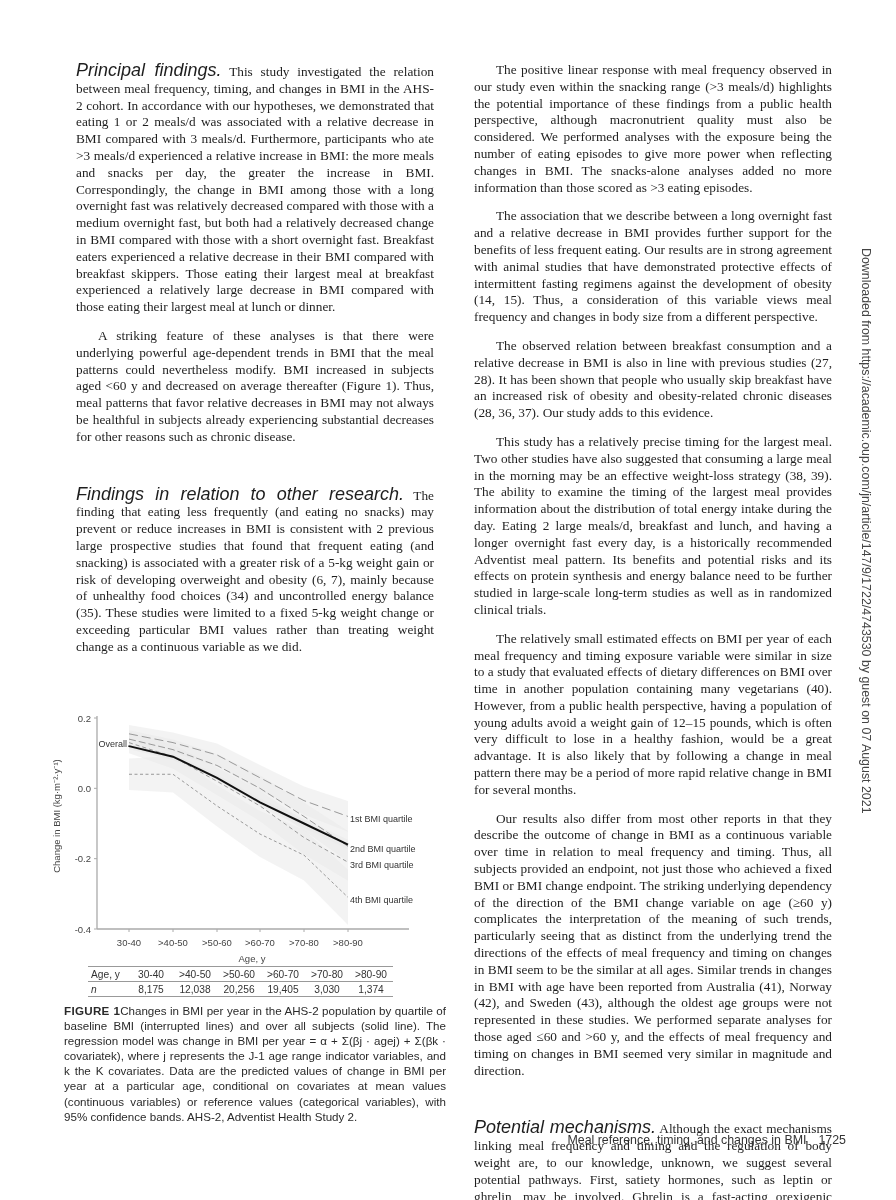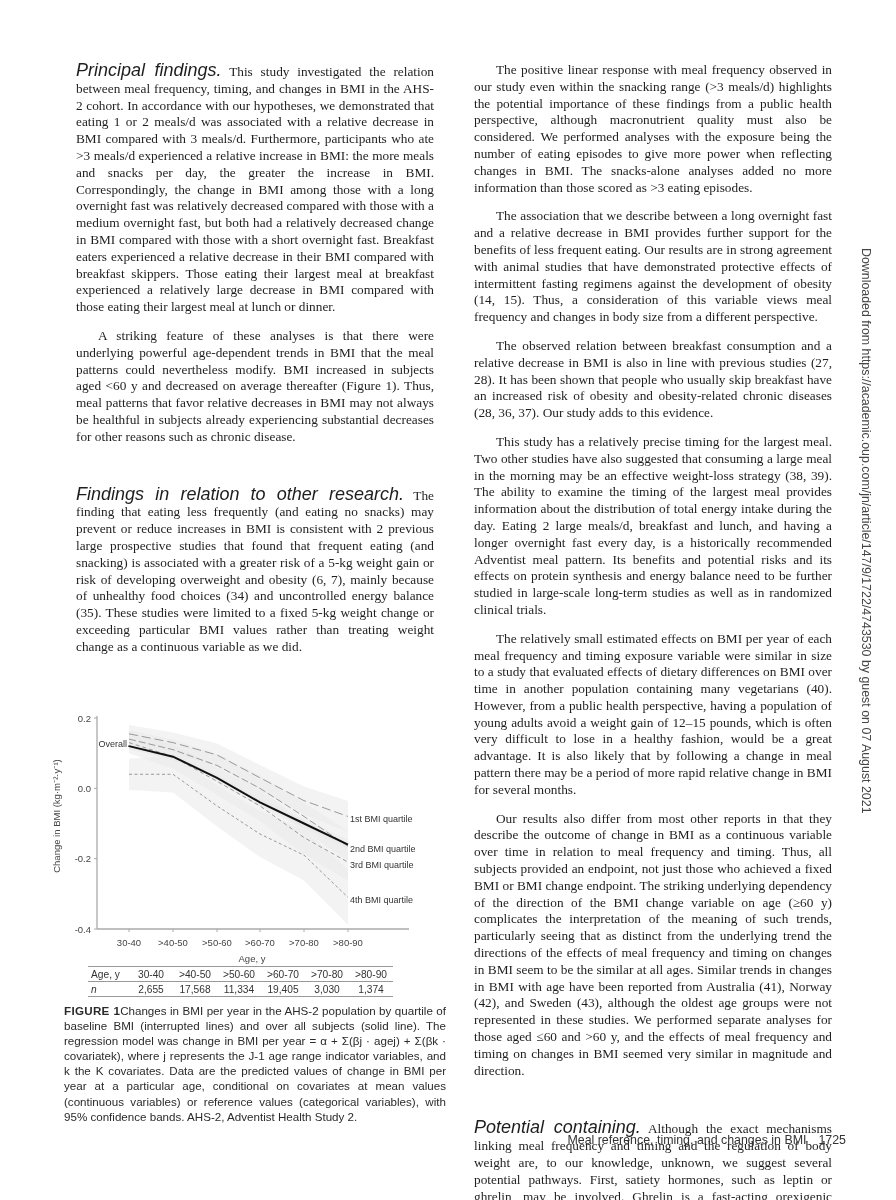--- a/index.html
+++ b/index.html
@@ -95,42 +95,42 @@
     <td class="lbl">Age, y</td>
     <td class="v">30-40</td>
     <td class="v">&gt;40-50</td>
     <td class="v">&gt;50-60</td>
     <td class="v">&gt;60-70</td>
     <td class="v">&gt;70-80</td>
     <td class="v">&gt;80-90</td>
   </tr>
   <tr class="bot">
     <td class="lbl" style="font-style:italic">n</td>
-    <td class="v">2,655</td>
-    <td class="v">17,568</td>
-    <td class="v">11,334</td>
+    <td class="v">8,175</td>
+    <td class="v">12,038</td>
+    <td class="v">20,256</td>
     <td class="v">19,405</td>
     <td class="v">3,030</td>
     <td class="v">1,374</td>
   </tr>
 </tbody>
   </table>
 
 <div class="caption">
   <span class="fig-label">FIGURE 1</span><span>Changes in BMI per year in the AHS-2 population by quartile of baseline BMI (interrupted lines) and over all subjects (solid line). The regression model was change in BMI per year = α + Σ(βj · agej) + Σ(βk · covariatek), where j represents the J-1 age range indicator variables, and k the K covariates. Data are the predicted values of change in BMI per year at a particular age, conditional on covariates at mean values (continuous variables) or reference values (categorical variables), with 95% confidence bands. AHS-2, Adventist Health Study 2.</span>
 </div>
 
 <div class="col col-right">
   <p class="indent">The positive linear response with meal frequency observed in our study even within the snacking range (&gt;3 meals/d) highlights the potential importance of these findings from a public health perspective, although macronutrient quality must also be considered. We performed analyses with the exposure being the number of eating episodes to give more power when reflecting changes in BMI. The snacks-alone analyses added no more information than those scored as &gt;3 eating episodes.</p>
   <p class="indent">The association that we describe between a long overnight fast and a relative decrease in BMI provides further support for the benefits of less frequent eating. Our results are in strong agreement with animal studies that have demonstrated protective effects of intermittent fasting regimens against the development of obesity (14, 15). Thus, a consideration of this variable views meal frequency and changes in body size from a different perspective.</p>
   <p class="indent">The observed relation between breakfast consumption and a relative decrease in BMI is also in line with previous studies (27, 28). It has been shown that people who usually skip breakfast have an increased risk of obesity and obesity-related chronic diseases (28, 36, 37). Our study adds to this evidence.</p>
   <p class="indent">This study has a relatively precise timing for the largest meal. Two other studies have also suggested that consuming a large meal in the morning may be an effective weight-loss strategy (38, 39). The ability to examine the timing of the largest meal provides information about the distribution of total energy intake during the day. Eating 2 large meals/d, breakfast and lunch, and having a longer overnight fast every day, is a historically recommended Adventist meal pattern. Its benefits and potential risks and its effects on protein synthesis and energy balance need to be further studied in large-scale long-term studies as well as in randomized clinical trials.</p>
   <p class="indent">The relatively small estimated effects on BMI per year of each meal frequency and timing exposure variable were similar in size to a study that evaluated effects of dietary differences on BMI over time in another population containing many vegetarians (40). However, from a public health perspective, having a population of young adults avoid a weight gain of 12–15 pounds, which is often very difficult to lose in a healthy fashion, would be a great advantage. It is also likely that by following a change in meal pattern there may be a period of more rapid relative change in BMI for several months.</p>
   <p class="indent">Our results also differ from most other reports in that they describe the outcome of change in BMI as a continuous variable over time in relation to meal frequency and timing. Thus, all subjects provided an endpoint, not just those who achieved a fixed BMI or BMI change endpoint. The striking underlying dependency of the direction of the BMI change variable on age (≥60 y) complicates the interpretation of the meaning of such trends, particularly seeing that as distinct from the underlying trend the directions of the effects of meal frequency and timing on changes in BMI seem to be the similar at all ages. Similar trends in changes in BMI with age have been reported from Australia (41), Norway (42), and Sweden (43), although the oldest age groups were not represented in these studies. We performed separate analyses for those aged ≤60 and &gt;60 y, and the effects of meal frequency and timing on changes in BMI seemed very similar in magnitude and direction.</p>
   <div class="gap"></div>
-  <p><span class="runin">Potential containing.</span><span> Although the exact mechanisms linking meal frequency and timing and the regulation of body weight are, to our knowledge, unknown, we suggest several potential pathways. First, satiety hormones, such as leptin or ghrelin, may be involved. Ghrelin is a fast-acting orexigenic hormone, and its</span></p>
+  <p><span class="runin">Potential mechanisms.</span><span> Although the exact mechanisms linking meal frequency and timing and the regulation of body weight are, to our knowledge, unknown, we suggest several potential pathways. First, satiety hormones, such as leptin or ghrelin, may be involved. Ghrelin is a fast-acting orexigenic hormone, and its</span></p>
 </div>
 
 <div class="footer">
   <span>Meal reference, timing, and changes in BMI</span><span class="page-no">1725</span>
 </div>
 
 <div class="side-note">Downloaded from https://academic.oup.com/jn/article/147/9/1722/4743530 by guest on 07 August 2021</div>
 
 </body></html>

